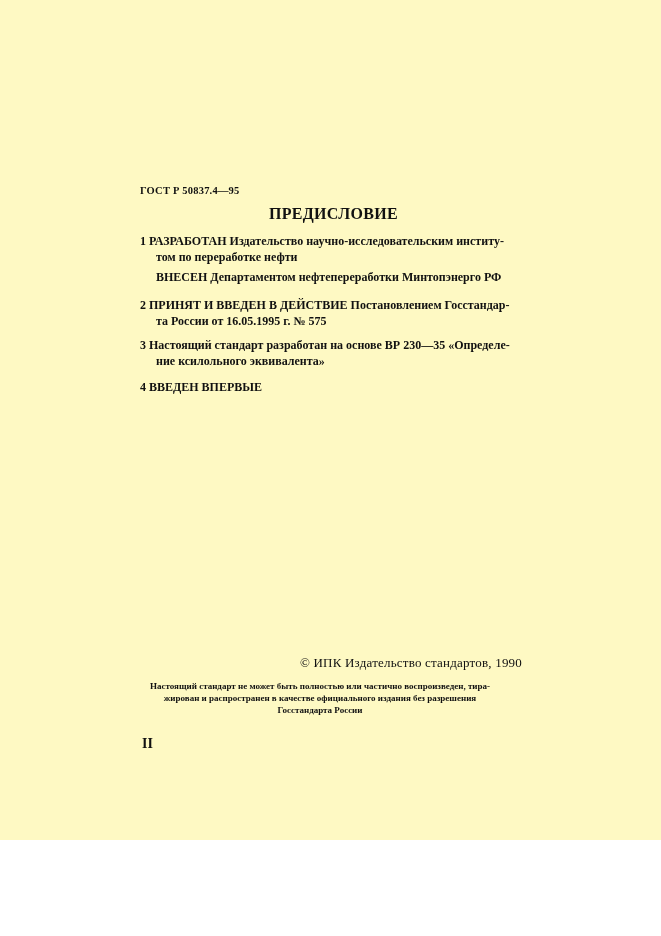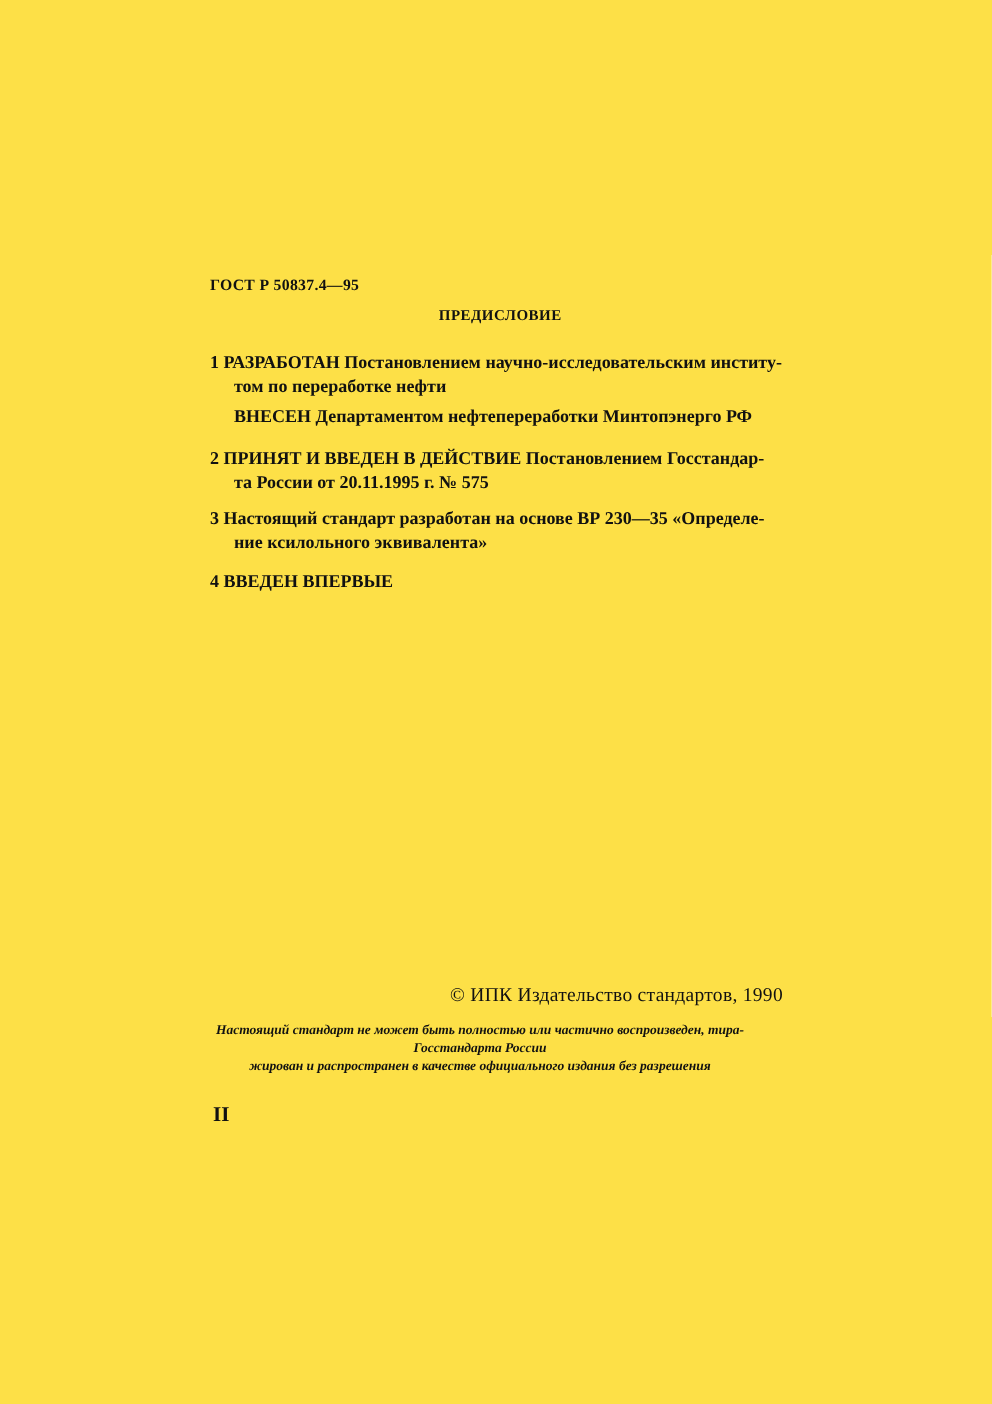--- a/index.html
+++ b/index.html
@@ -13,38 +13,38 @@
       position: relative;
       overflow: hidden;
       font-family: "Liberation Serif", "DejaVu Serif", serif;
       color: #111111;
     }
     .page {
       position: absolute;
       left: 0;
       top: 0;
       width: 661px;
-      height: 936px;
-      background: #fde047;
+      height: 840px;
+      background: #fef9c3;
     }
     .doc-code {
       position: absolute;
       left: 140px;
       top: 185px;
       font-size: 10.5px;
       font-weight: bold;
       letter-spacing: 0.2px;
     }
     .title {
       position: absolute;
       left: 0;
       width: 661px;
       top: 205px;
       text-align: center;
-      font-size: 10px;
+      font-size: 16px;
       font-weight: bold;
       letter-spacing: 0.3px;
       padding-left: 6px;
       box-sizing: border-box;
     }
     .para {
       position: absolute;
       left: 140px;
       width: 385px;
       font-size: 12px;
@@ -75,21 +75,20 @@
     }
     .notice {
       position: absolute;
       left: 140px;
       width: 360px;
       top: 680px;
       text-align: center;
       font-size: 9px;
       font-weight: bold;
       line-height: 12px;
-      font-style: italic;
     }
     .page-num {
       position: absolute;
       left: 142px;
       top: 736px;
       font-size: 14px;
       font-weight: bold;
     }
   </style>
 </head>
@@ -97,50 +96,50 @@
 
 <div class="page">
 
   <div class="doc-code">ГОСТ Р 50837.4—95</div>
 
   <div class="title">ПРЕДИСЛОВИЕ</div>
 
   <div class="para p1">
     <span>1</span>
     <span class="lead">РАЗРАБОТАН</span>
-    <span>Постановлением научно-исследовательским институ-</span>
+    <span>Издательство научно-исследовательским институ-</span>
     <span class="cont">том по переработке нефти</span>
   </div>
 
   <div class="para p1b">
     <span class="lead">ВНЕСЕН</span>
     <span>Департаментом нефтепереработки Минтопэнерго РФ</span>
   </div>
 
   <div class="para p2">
     <span>2</span>
     <span class="lead">ПРИНЯТ И ВВЕДЕН В ДЕЙСТВИЕ</span>
     <span>Постановлением Госстандар-</span>
-    <span class="cont">та России от 20.11.1995 г. № 575</span>
+    <span class="cont">та России от 16.05.1995 г. № 575</span>
   </div>
 
   <div class="para p3">
     <span>3</span>
     <span>Настоящий стандарт разработан на основе ВР 230—35 «Определе-</span>
     <span class="cont">ние ксилольного эквивалента»</span>
   </div>
 
   <div class="para p4">
     <span>4</span>
     <span>ВВЕДЕН ВПЕРВЫЕ</span>
   </div>
 
   <div class="copyright">© ИПК Издательство стандартов, 1990</div>
 
   <div class="notice">
     <div>Настоящий стандарт не может быть полностью или частично воспроизведен, тира-</div>
+    <div>жирован и распространен в качестве официального издания без разрешения</div>
     <div>Госстандарта России</div>
-    <div>жирован и распространен в качестве официального издания без разрешения</div>
   </div>
 
   <div class="page-num">II</div>
 
 </div>
 
 </body></html>

